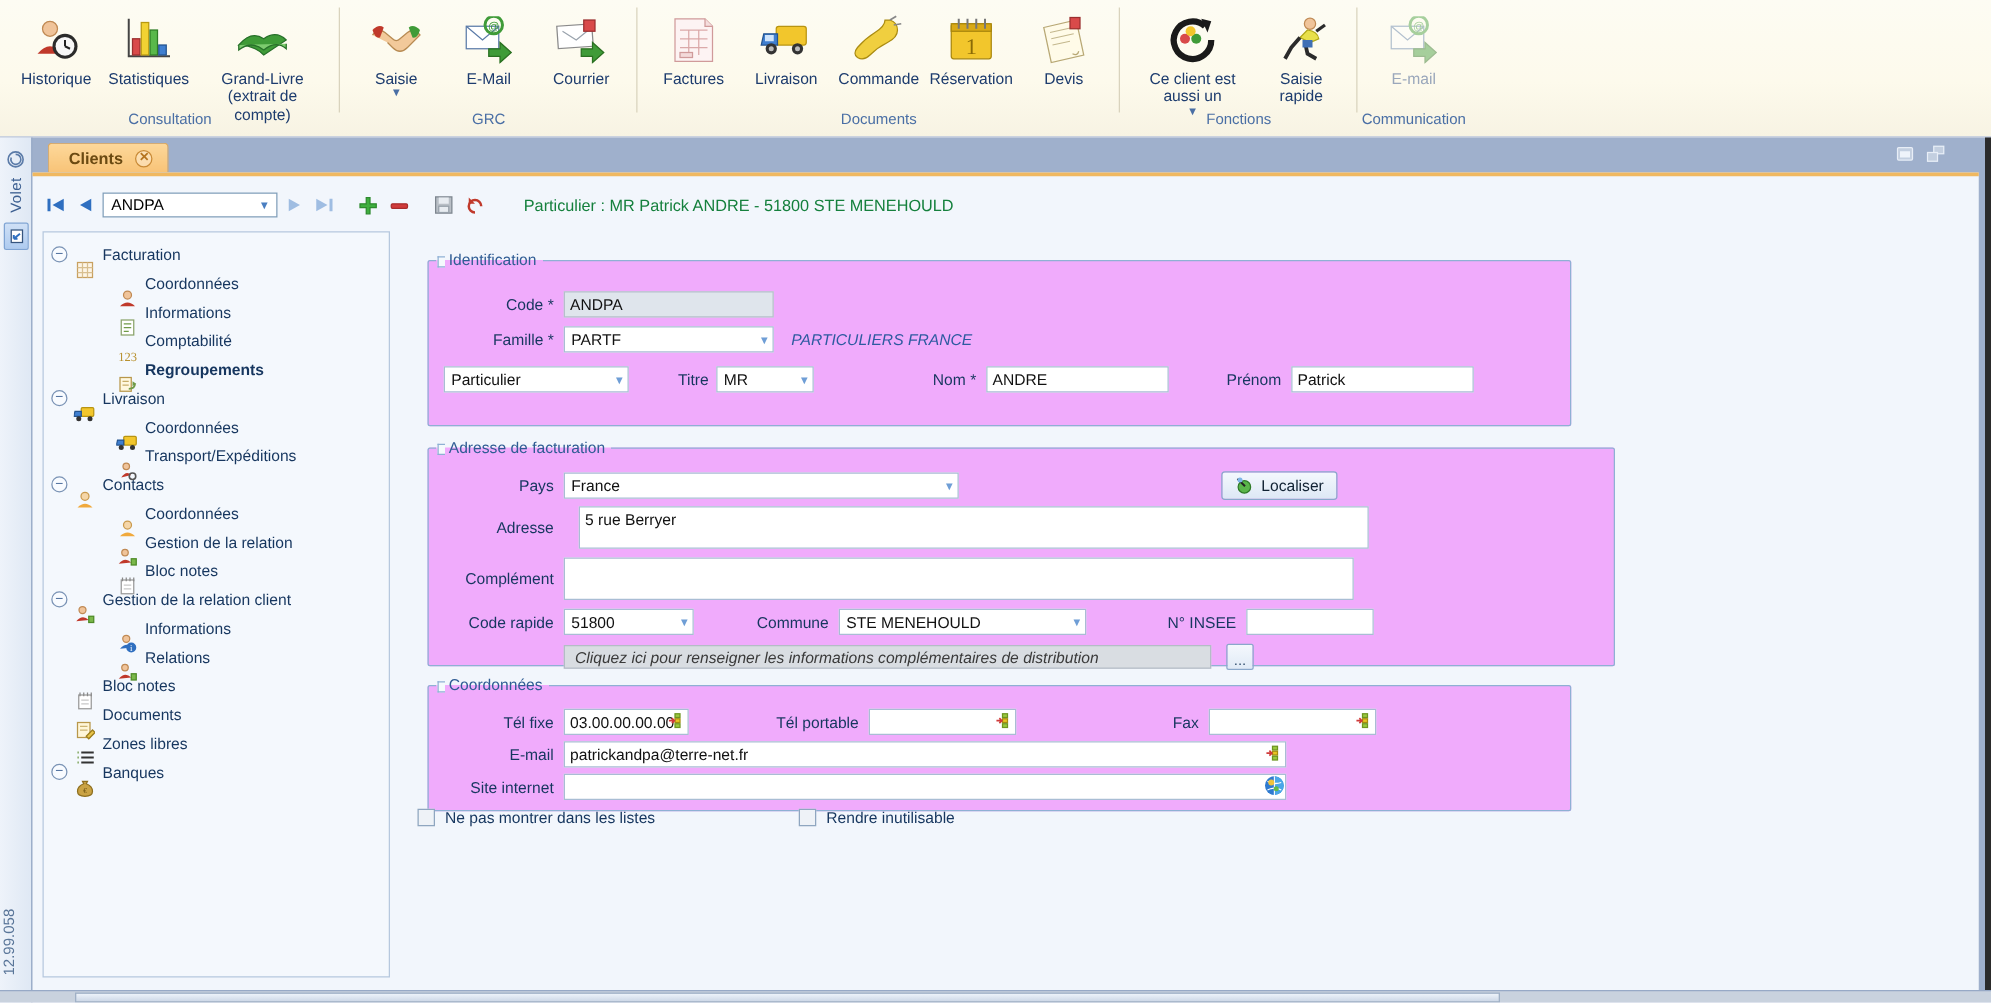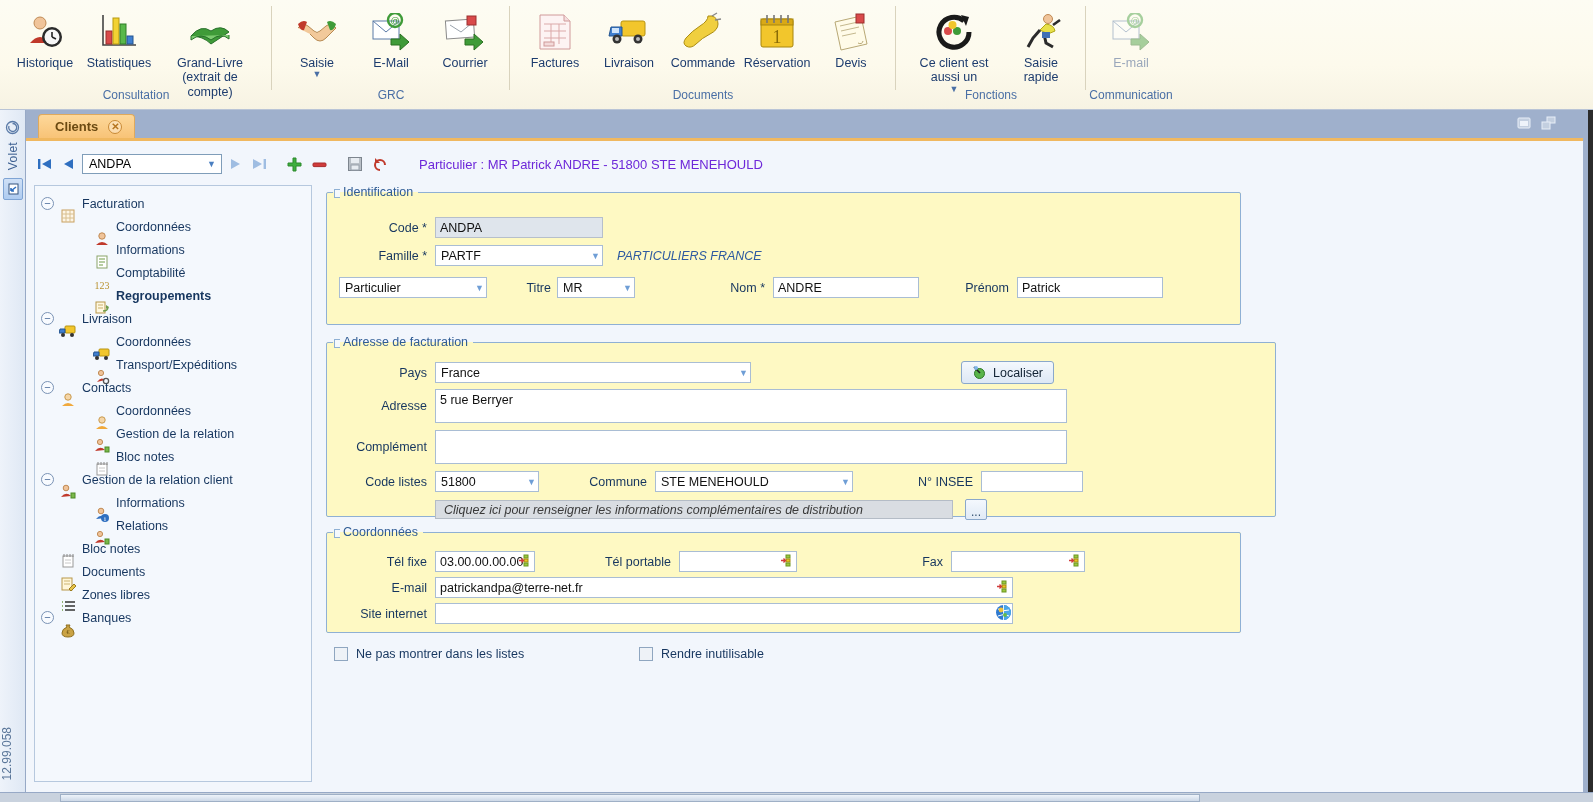--- a/index.html
+++ b/index.html
@@ -102,43 +102,43 @@
   .navarrow { width: 18px; height: 18px; display:flex; align-items:center; justify-content:center; cursor: pointer; }
   .navarrow.dim { opacity: .42; cursor: default; }
   .codecombo {
     width: 140px; height: 20px; background: #fff; border: 1px solid #7f9db9;
     display: flex; align-items: center; padding: 0 2px 0 6px; font-size: 12.5px; color: #000;
     cursor: text;
   }
   .codecombo .v { flex: 1; }
   .codecombo .dd { color: #4a7fc1; font-size: 9px; padding-right: 3px; }
   .navicon { width: 20px; height: 20px; display:flex; align-items:center; justify-content:center; cursor:pointer; }
-  .rectitle { margin-left: 24px; color: #6d28d9; font-size: 13px; white-space: nowrap; }
+  .rectitle { margin-left: 24px; color: #15803d; font-size: 13px; white-space: nowrap; }
 
   
   .treepanel {
     position: absolute; left: 8px; top: 44px; width: 278px; bottom: 10px;
     background: #f4f8fd; border: 1px solid #b6c8de;
   }
   .tnode { display: flex; align-items: center; height: 23px; padding-left: 4px; cursor: pointer; white-space: nowrap; }
   .exp {
     width: 13px; height: 13px; border-radius: 50%; border: 1px solid #7a93b5;
     color: #4a6c9b; font-size: 11px; line-height: 10px; text-align: center;
     margin-right: 4px; background: #f8fbff; flex: none; cursor: pointer;
   }
   .exp.ph { border: none; background: none; }
   .tico { width: 20px; height: 18px; display:flex; align-items:center; justify-content:center; flex:none; margin-right: 4px; margin-top: 24px; }
   .tlbl { font-size: 12.5px; color: #16365f; }
 
   
   .form { position: absolute; left: 300px; top: 44px; right: 14px; bottom: 10px; }
   fieldset.grp {
-    position: absolute; margin: 0; padding: 0;
+    position: absolute; margin: 16px; padding: 0;
     border: 1px solid #8fb0d4; border-radius: 2px;
-    background: #fef9c3;
+    background: #f0abfc;
   }
   fieldset.grp > legend {
     margin-left: 6px; padding: 0 5px 0 10px; font-size: 12.5px; color: #2f5c94;
     position: relative;
   }
   fieldset.grp > legend::before {
     content:""; position:absolute; left:1px; top:4px; width:5px; height:7px;
     border:1px solid #8fb0d4; border-right:none; background:#f5f9fd;
   }
   .row { position: absolute; display: flex; align-items: center; }
@@ -751,32 +751,32 @@
             <span class="btn3d" style="margin-left:210px">
               <svg width="15" height="15" viewBox="0 0 15 15">
                   <circle cx="7.5" cy="8.5" r="5" fill="#5ab54a" stroke="#2f7a27"></circle>
                   <path d="M2 2 L8 8" stroke="#222" stroke-width="1.6"></path>
                   <circle cx="4" cy="3" r="2" fill="#7fb6e8"></circle>
                 </svg>
               <span>Localiser</span>
             </span>
           </div>
 
-          <div class="row" style="left:0; top:40px;">
+          <div class="row" style="left:0; top:40px;gap:12px;">
             <span class="fl" style="width:100px">Adresse</span>
             <span class="inp ta" style="width:632px; margin-left:8px;">5 rue Berryer</span>
           </div>
 
           <div class="row" style="left:0; top:81px;">
             <span class="fl" style="width:100px">Complément</span>
             <span class="inp ta" style="width:632px; margin-left:8px;"></span>
           </div>
 
           <div class="row" style="left:0; top:122px;">
-            <span class="fl" style="width:100px">Code listes</span>
+            <span class="fl" style="width:100px">Code rapide</span>
             <span class="sel" style="width:104px; margin-left:8px;">
               <span class="v">51800</span>
               <span class="ar">▼</span>
             </span>
             <span class="fl" style="width:90px; margin-left:18px;">Commune</span>
             <span class="sel" style="width:198px; margin-left:8px;">
               <span class="v">STE MENEHOULD</span>
               <span class="ar">▼</span>
             </span>
             <span class="fl" style="width:76px; margin-left:44px;">N° INSEE</span>

